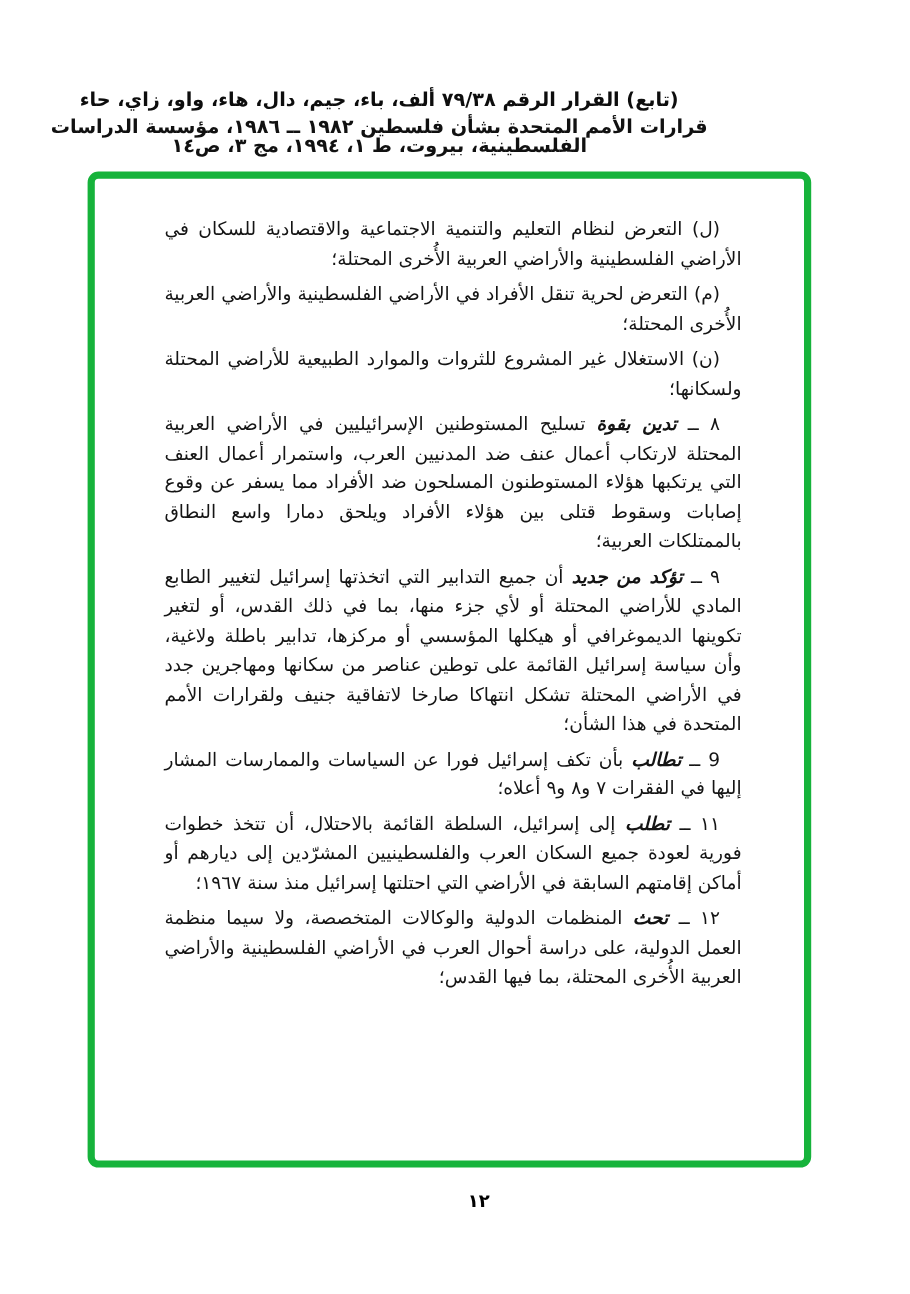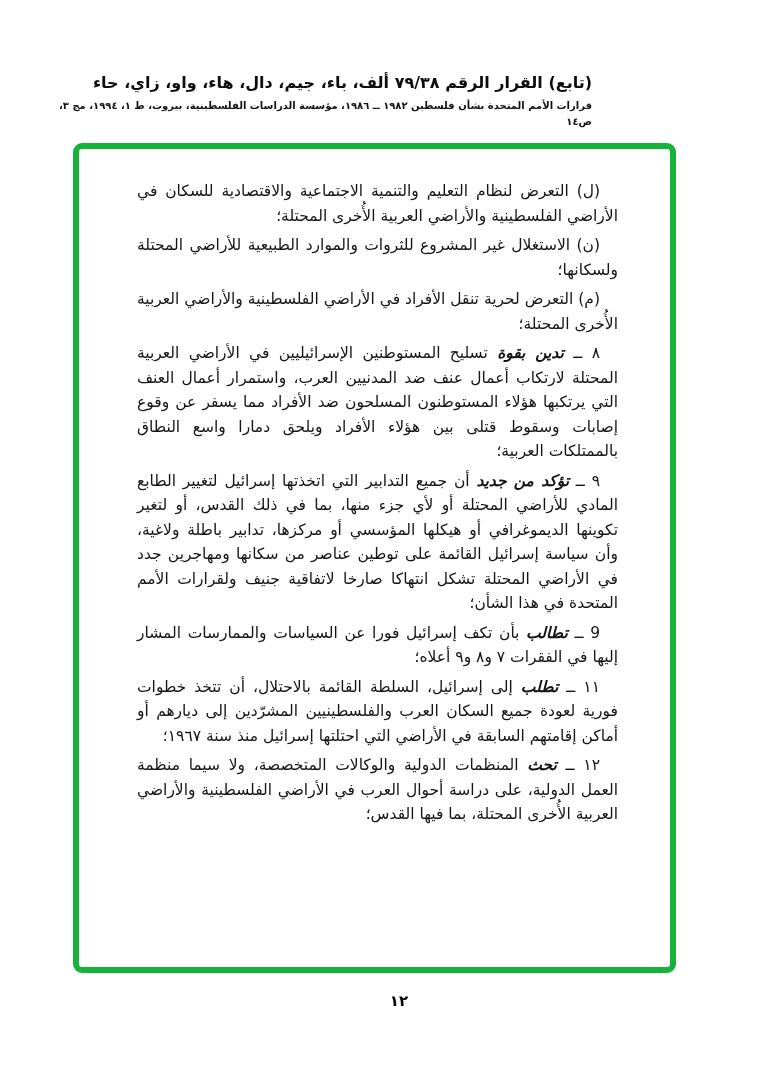--- a/index.html
+++ b/index.html
@@ -4,26 +4,26 @@
 <style>
   html,body{margin:0;padding:0;}
   body{
     width:758px;height:1078px;background:#ffffff;position:relative;
     font-family:"DejaVu Sans","Liberation Serif",serif;
     -webkit-font-smoothing:antialiased;
   }
   .page{width:758px;height:1078px;position:relative;overflow:hidden;background:#fff;}
 
   
-  .header{position:absolute;top:72px;left:0;width:632px;text-align:right;direction:rtl;}
+  .header{position:absolute;top:72px;left:0;width:632px;text-align:center;direction:rtl;}
   .header .title{
     font-size:16px;font-weight:bold;color:#0d0d0d;line-height:22px;margin:0 40px;
   }
   .header .source{
-    font-size:10px;font-weight:bold;color:#111;line-height:16px;margin:4px 40px 0 40px;
+    font-size:16px;font-weight:bold;color:#111;line-height:16px;margin:4px 40px 0 40px;
     letter-spacing:0;
   }
 
   
   .frame{
     position:absolute;left:73px;top:143px;width:603px;height:830px;
     border:6px solid var(--accent,#16b33b);border-radius:9px;
     box-sizing:border-box;background:#fff;
   }
   .doc{
@@ -49,22 +49,22 @@
 <div class="page">
 
   <div class="header">
     <div class="title">(تابع) القرار الرقم ٧٩/٣٨ ألف، باء، جيم، دال، هاء، واو، زاي، حاء</div>
     <div class="source">قرارات الأمم المتحدة بشأن فلسطين ١٩٨٢ ــ ١٩٨٦، مؤسسة الدراسات الفلسطينية، بيروت، ط ١، ١٩٩٤، مج ٣، ص١٤</div>
   </div>
 
   <div class="frame">
     <div class="doc">
         <p class="para"><span class="marker">(ل)</span> <span>التعرض لنظام التعليم والتنمية الاجتماعية والاقتصادية للسكان في الأراضي الفلسطينية والأراضي العربية الأُخرى المحتلة؛</span></p>
+        <p class="para"><span class="marker">(م)</span> <span>التعرض لحرية تنقل الأفراد في الأراضي الفلسطينية والأراضي العربية الأُخرى المحتلة؛</span></p>
         <p class="para"><span class="marker">(ن)</span> <span>الاستغلال غير المشروع للثروات والموارد الطبيعية للأراضي المحتلة ولسكانها؛</span></p>
-        <p class="para"><span class="marker">(م)</span> <span>التعرض لحرية تنقل الأفراد في الأراضي الفلسطينية والأراضي العربية الأُخرى المحتلة؛</span></p>
         <p class="para"><span class="marker">٨ ــ</span> <span class="lead">تدين بقوة</span> <span>تسليح المستوطنين الإسرائيليين في الأراضي العربية المحتلة لارتكاب أعمال عنف ضد المدنيين العرب، واستمرار أعمال العنف التي يرتكبها هؤلاء المستوطنون المسلحون ضد الأفراد مما يسفر عن وقوع إصابات وسقوط قتلى بين هؤلاء الأفراد ويلحق دمارا واسع النطاق بالممتلكات العربية؛</span></p>
         <p class="para"><span class="marker">٩ ــ</span> <span class="lead">تؤكد من جديد</span> <span>أن جميع التدابير التي اتخذتها إسرائيل لتغيير الطابع المادي للأراضي المحتلة أو لأي جزء منها، بما في ذلك القدس، أو لتغير تكوينها الديموغرافي أو هيكلها المؤسسي أو مركزها، تدابير باطلة ولاغية، وأن سياسة إسرائيل القائمة على توطين عناصر من سكانها ومهاجرين جدد في الأراضي المحتلة تشكل انتهاكا صارخا لاتفاقية جنيف ولقرارات الأمم المتحدة في هذا الشأن؛</span></p>
         <p class="para"><span class="marker">9 ــ</span> <span class="lead">تطالب</span> <span>بأن تكف إسرائيل فورا عن السياسات والممارسات المشار إليها في الفقرات ٧ و٨ و٩ أعلاه؛</span></p>
         <p class="para"><span class="marker">١١ ــ</span> <span class="lead">تطلب</span> <span>إلى إسرائيل، السلطة القائمة بالاحتلال، أن تتخذ خطوات فورية لعودة جميع السكان العرب والفلسطينيين المشرّدين إلى ديارهم أو أماكن إقامتهم السابقة في الأراضي التي احتلتها إسرائيل منذ سنة ١٩٦٧؛</span></p>
         <p class="para"><span class="marker">١٢ ــ</span> <span class="lead">تحث</span> <span>المنظمات الدولية والوكالات المتخصصة، ولا سيما منظمة العمل الدولية، على دراسة أحوال العرب في الأراضي الفلسطينية والأراضي العربية الأُخرى المحتلة، بما فيها القدس؛</span></p>
       </div>
   </div>
 
   <div class="page-number">١٢</div>
 

